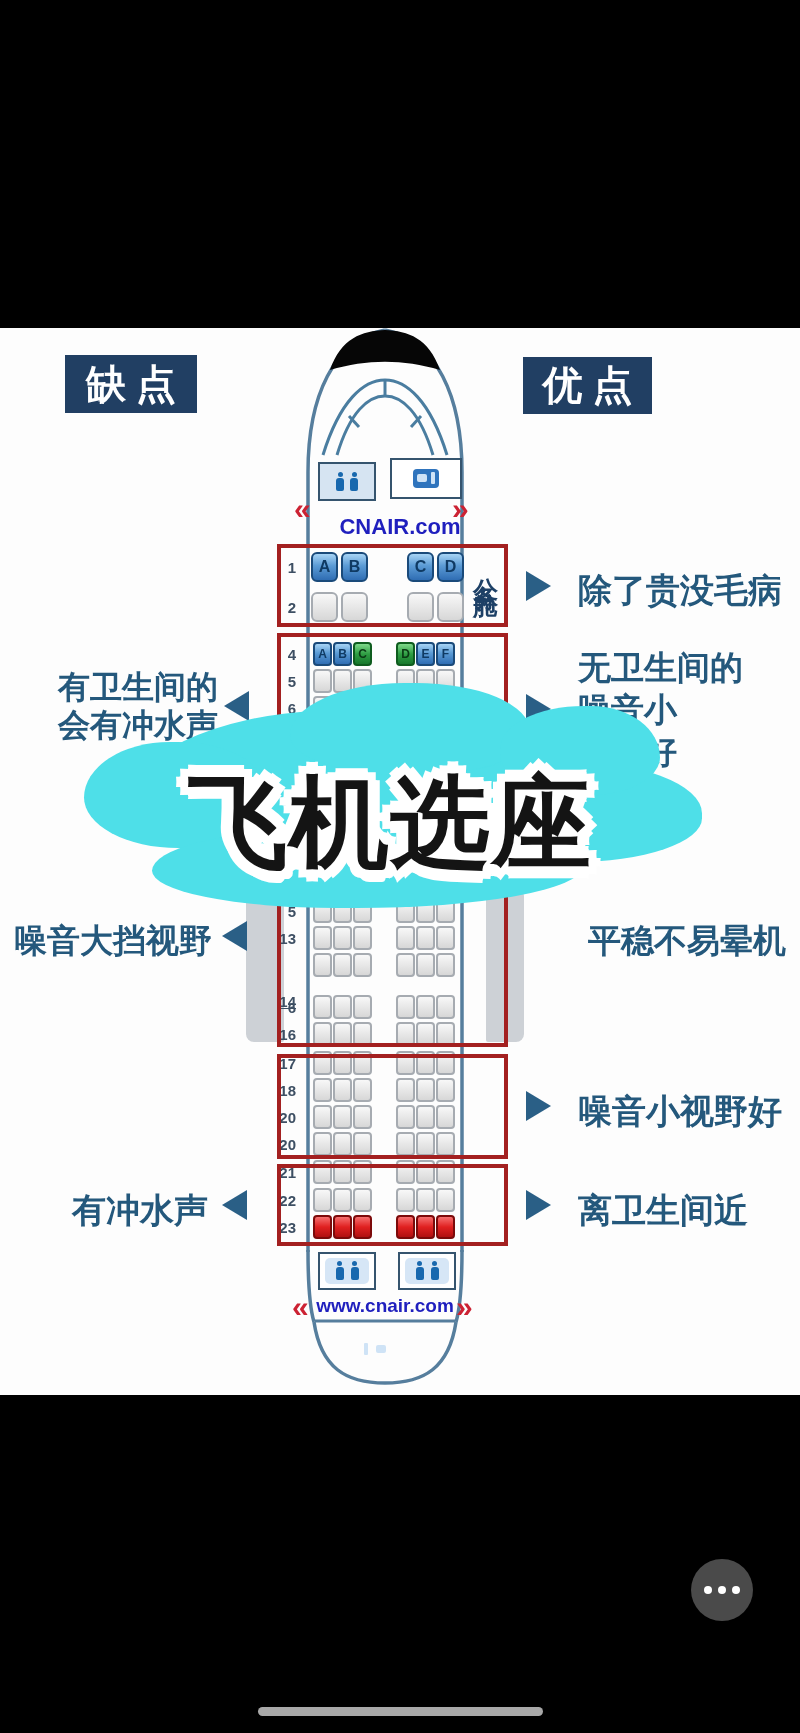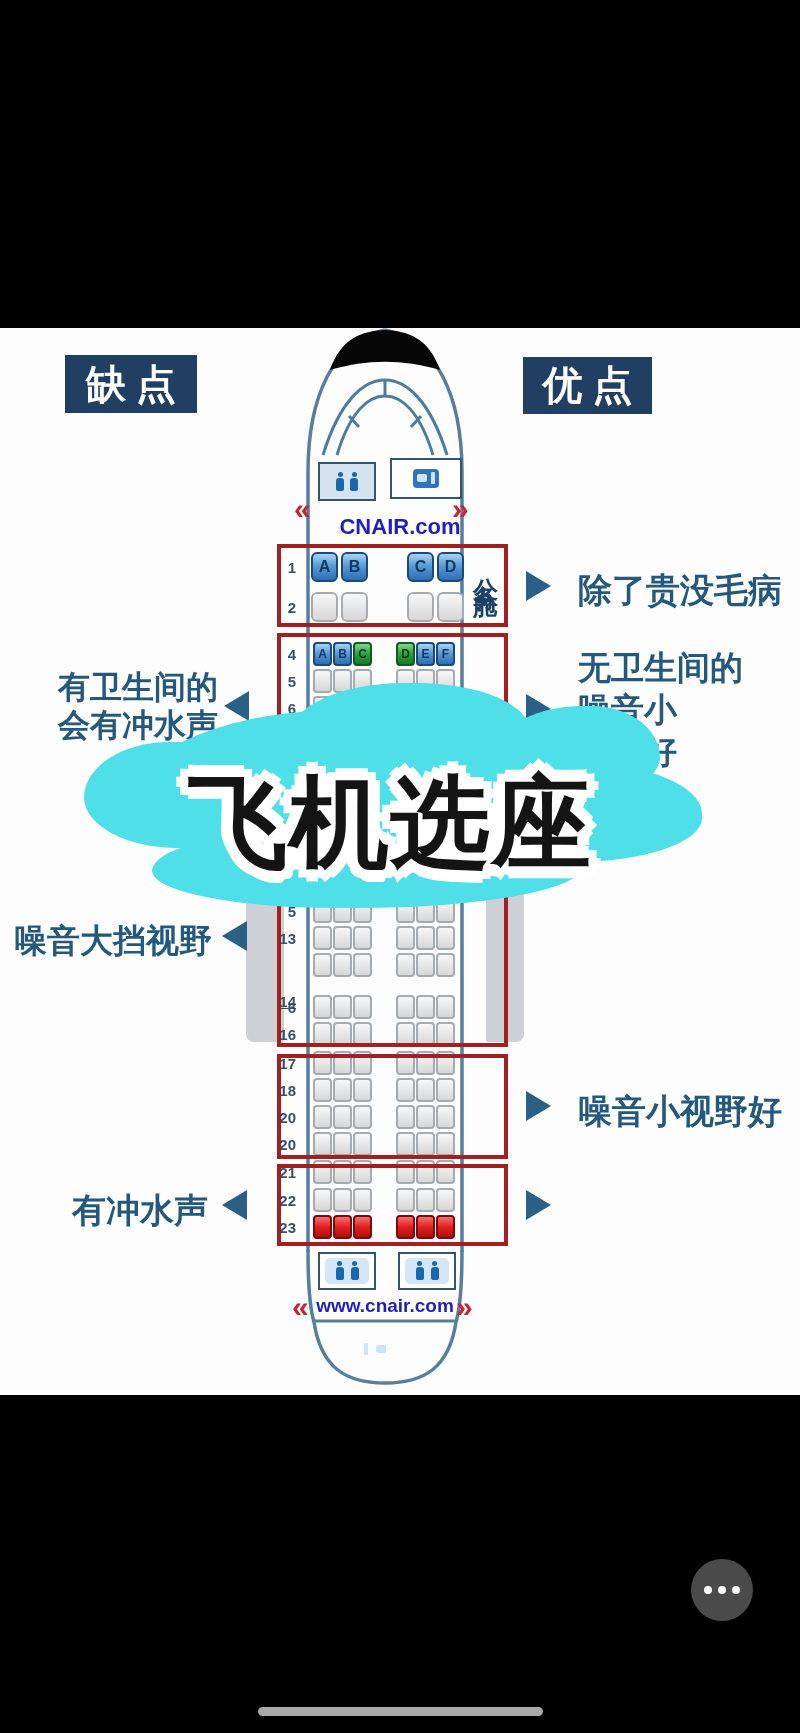--- a/index.html
+++ b/index.html
@@ -341,25 +341,27 @@
   <div class="arrow r" style="left:526px;top:571px;"></div>
   <div class="note" style="left:578px;top:568px;font-size:34px;">除了贵没毛病</div>
 
   <div class="arrow r" style="left:526px;top:694px;"></div>
   <div class="note" style="left:578px;top:647px;font-size:33px;line-height:42px;">
     <span class="ln">无卫生间的</span>
     <span class="ln">噪音小</span>
     <span class="ln">视野好</span>
   </div>
 
+  <div class="note" style="left:588px;top:919px;font-size:33px;">平稳不易晕机</div>
 
   <div class="arrow r" style="left:526px;top:1091px;"></div>
   <div class="note" style="left:578px;top:1089px;font-size:34px;">噪音小视野好</div>
 
   <div class="arrow r" style="left:526px;top:1190px;"></div>
+  <div class="note" style="left:578px;top:1188px;font-size:34px;">离卫生间近</div>
 
   <div class="arrow l" style="left:224px;top:691px;"></div>
   <div class="note" style="right:582px;top:668px;font-size:32px;line-height:38px;text-align:right;">
     <span class="ln">有卫生间的</span>
     <span class="ln">会有冲水声</span>
   </div>
 
   <div class="arrow l" style="left:222px;top:921px;"></div>
   <div class="note" style="right:588px;top:919px;font-size:33px;">噪音大挡视野</div>
 

